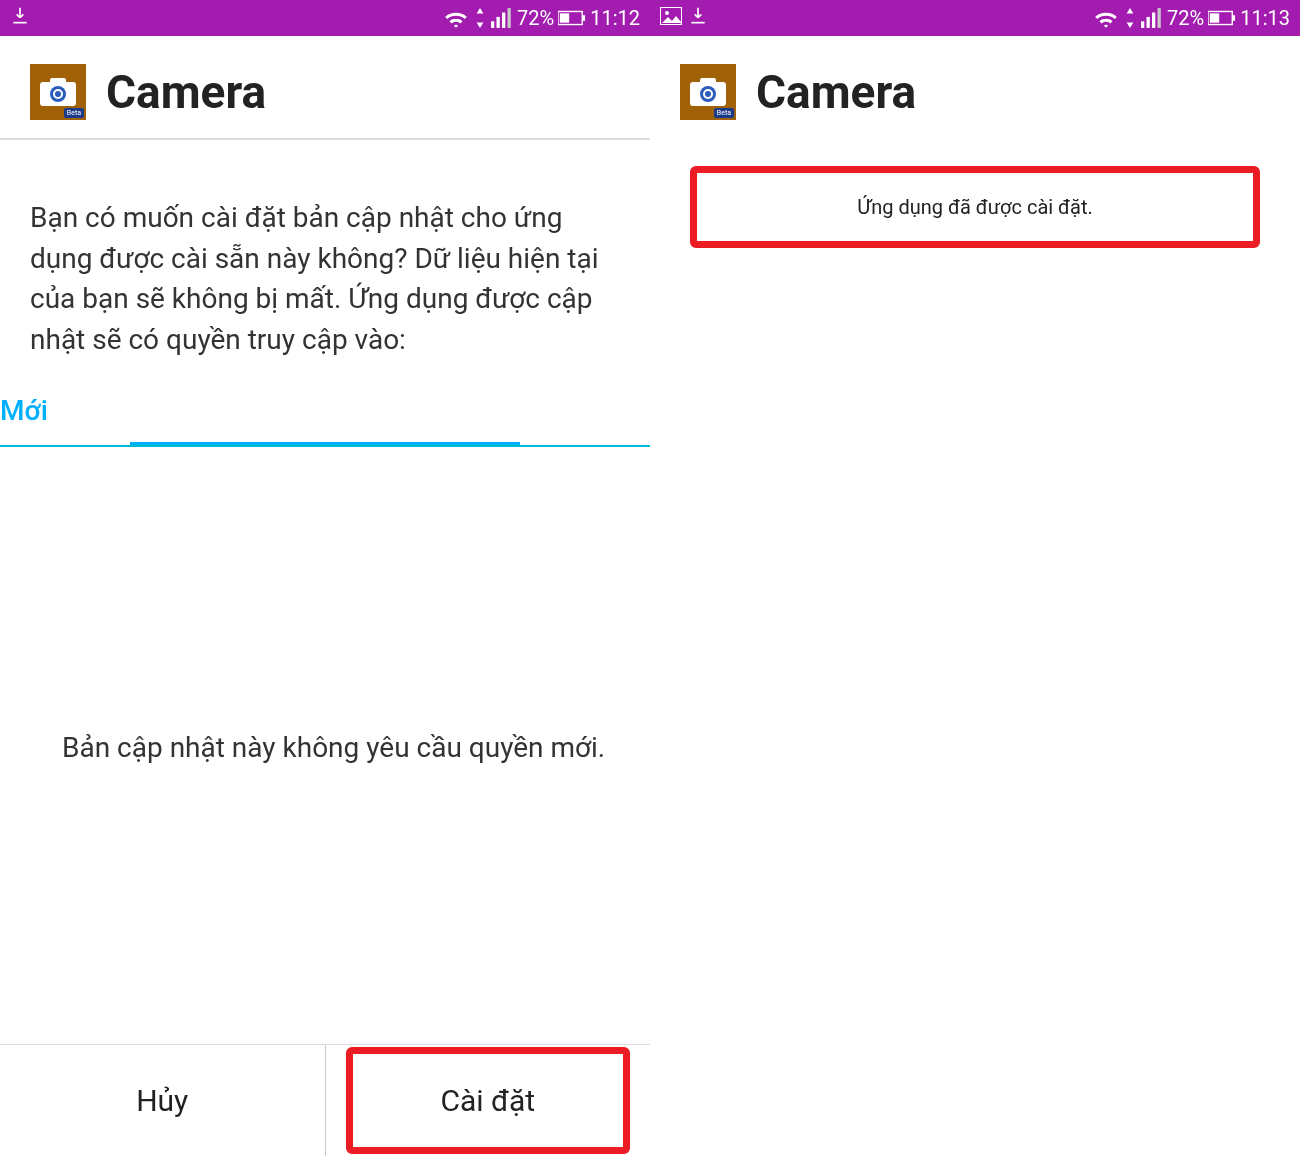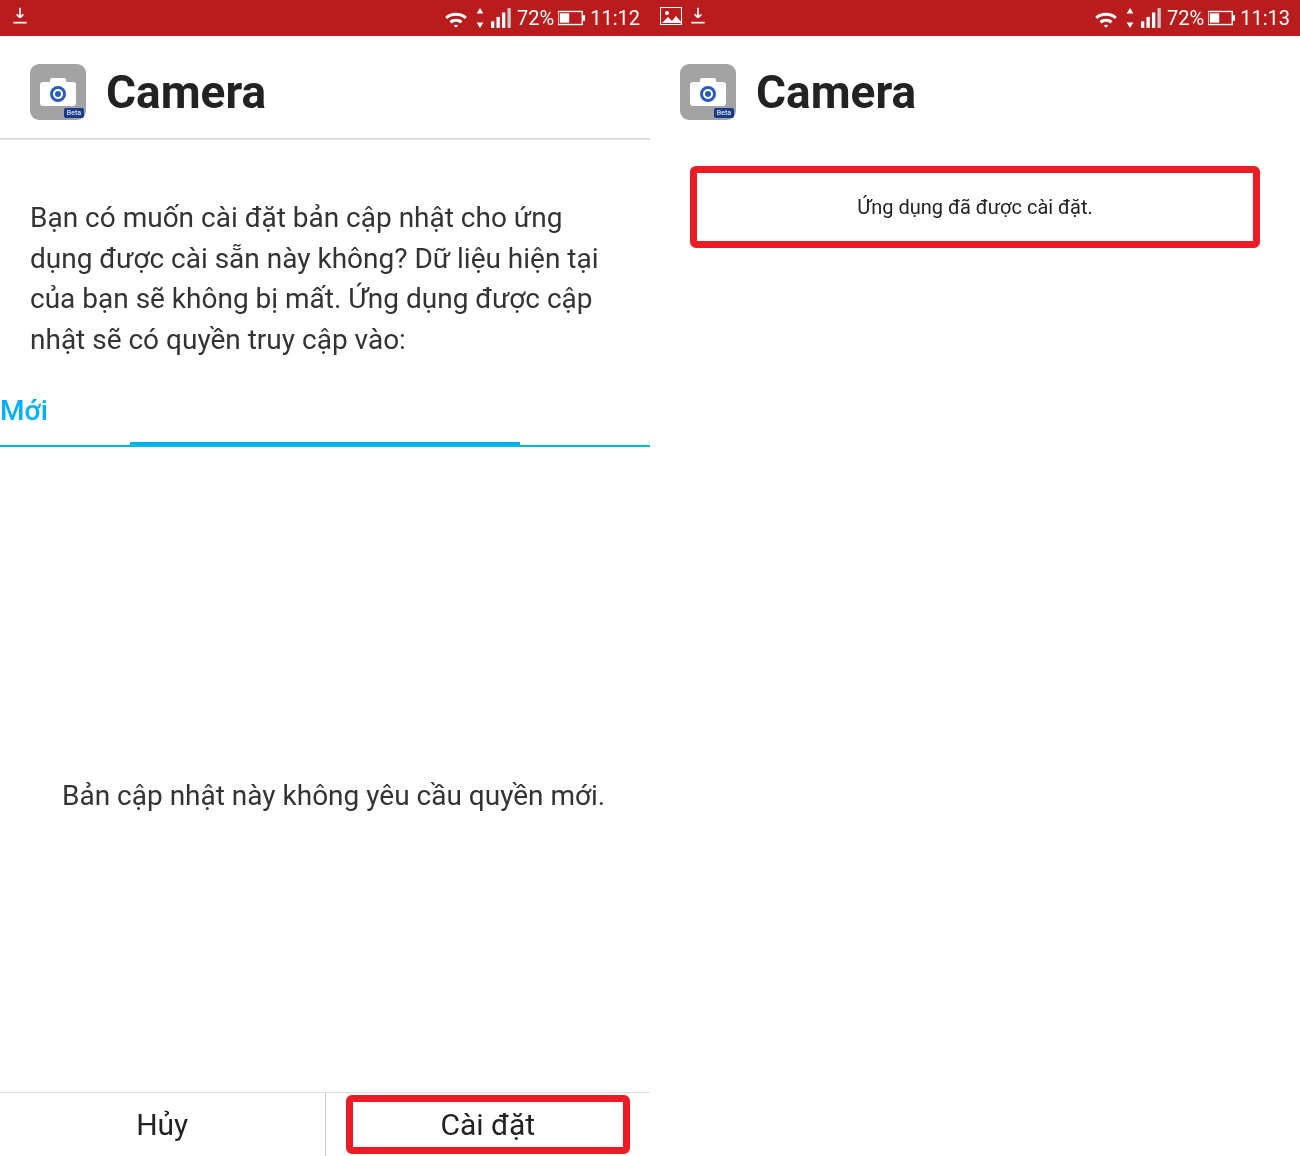--- a/index.html
+++ b/index.html
@@ -14,21 +14,21 @@
     width: 50%;
     height: 100%;
     display: flex;
     flex-direction: column;
     position: relative;
     background: #fff;
   }
   
   .status-bar {
     height: 36px;
-    background: #b91c1c;
+    background: #a21caf;
     color: #fff;
     display: flex;
     align-items: center;
     padding: 0 10px;
     font-size: 20px;
     justify-content: space-between;
   }
   .status-left { display:flex; align-items:center; gap:6px; }
   .status-right { display:flex; align-items:center; gap:4px; }
   .status-right span { display:inline-flex; align-items:center; }
@@ -37,22 +37,22 @@
   .app-header {
     display:flex;
     align-items:center;
     padding: 28px 30px 18px 30px;
     gap: 20px;
     border-bottom: 2px solid #ddd;
   }
   .screen.right .app-header { border-bottom: none; }
   .app-icon {
     width:56px; height:56px;
-    background:#a3a3a3;
-    border-radius:9px;
+    background:#a16207;
+    border-radius:0;
     position:relative;
     display:flex; align-items:center; justify-content:center;
   }
   .app-icon svg { width:36px; height:28px; }
   .app-icon .beta {
     position:absolute; bottom:2px; right:2px;
     background:#1a3a8a; color:#fff;
     font-size:7px; padding:1px 3px; border-radius:2px;
   }
   .app-title { font-size:46px; color:#222; font-weight:700; }
@@ -95,21 +95,21 @@
     height:2px; background:#00bcd4;
   }
   
   .middle { flex:1; position:relative; }
   .perm-note {
     position:absolute; bottom:280px; left:30px; right:30px;
     font-size:28px; color:#333;margin-left:32px;
   }
   
   .bottom-bar {
-    height:64px;
+    height:112px;
     border-top:1px solid #ddd;
     display:flex;
   }
   .btn {
     flex:1;
     display:flex; align-items:center; justify-content:center;
     font-size:30px; color:#222;
     border-right:1px solid #ccc;
     cursor:pointer;
     position:relative;

